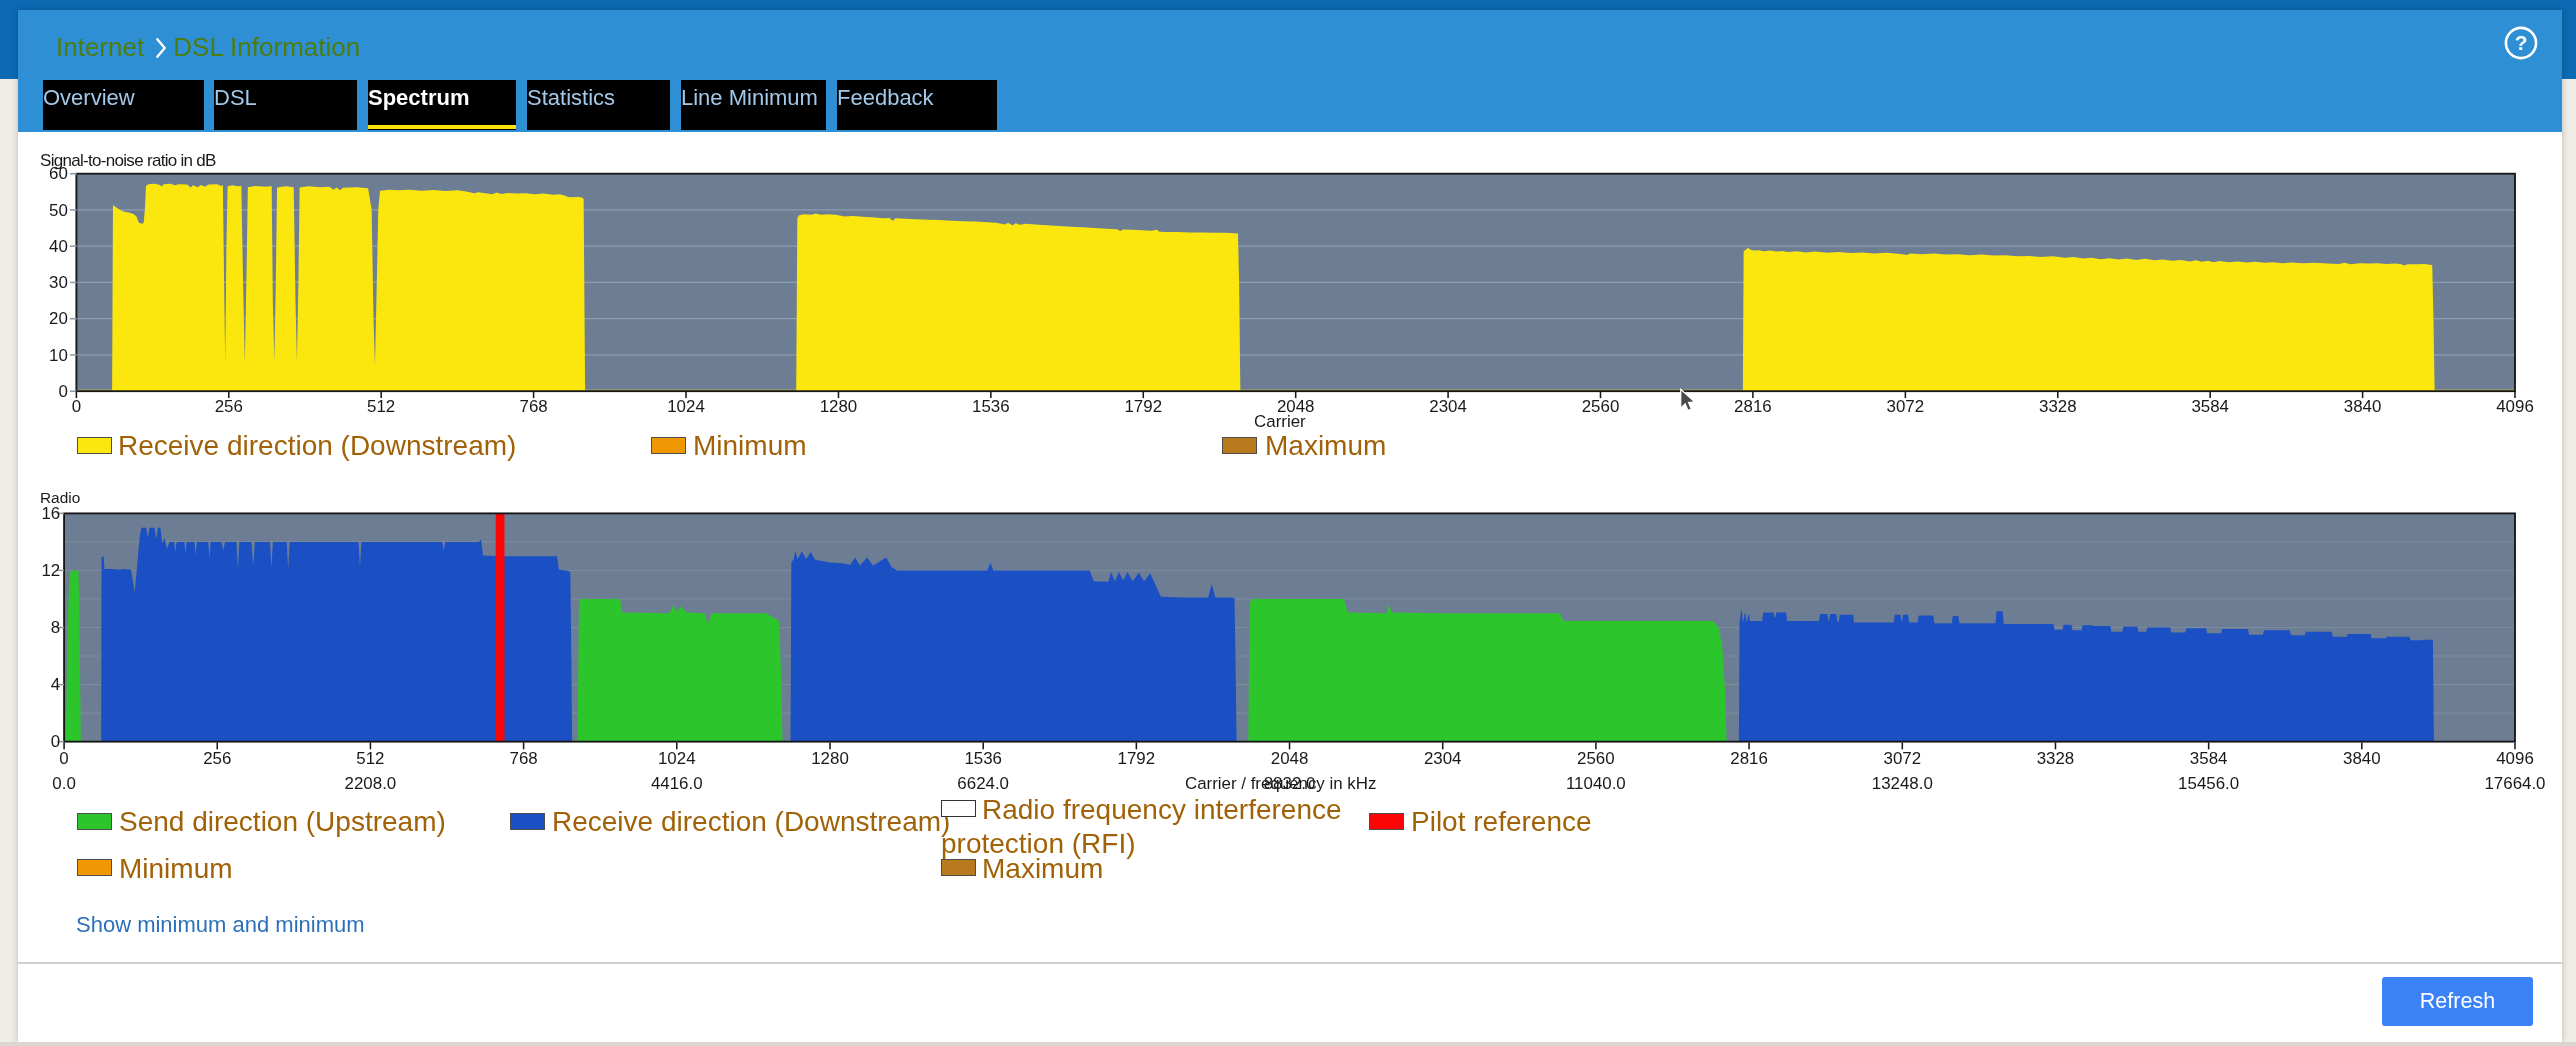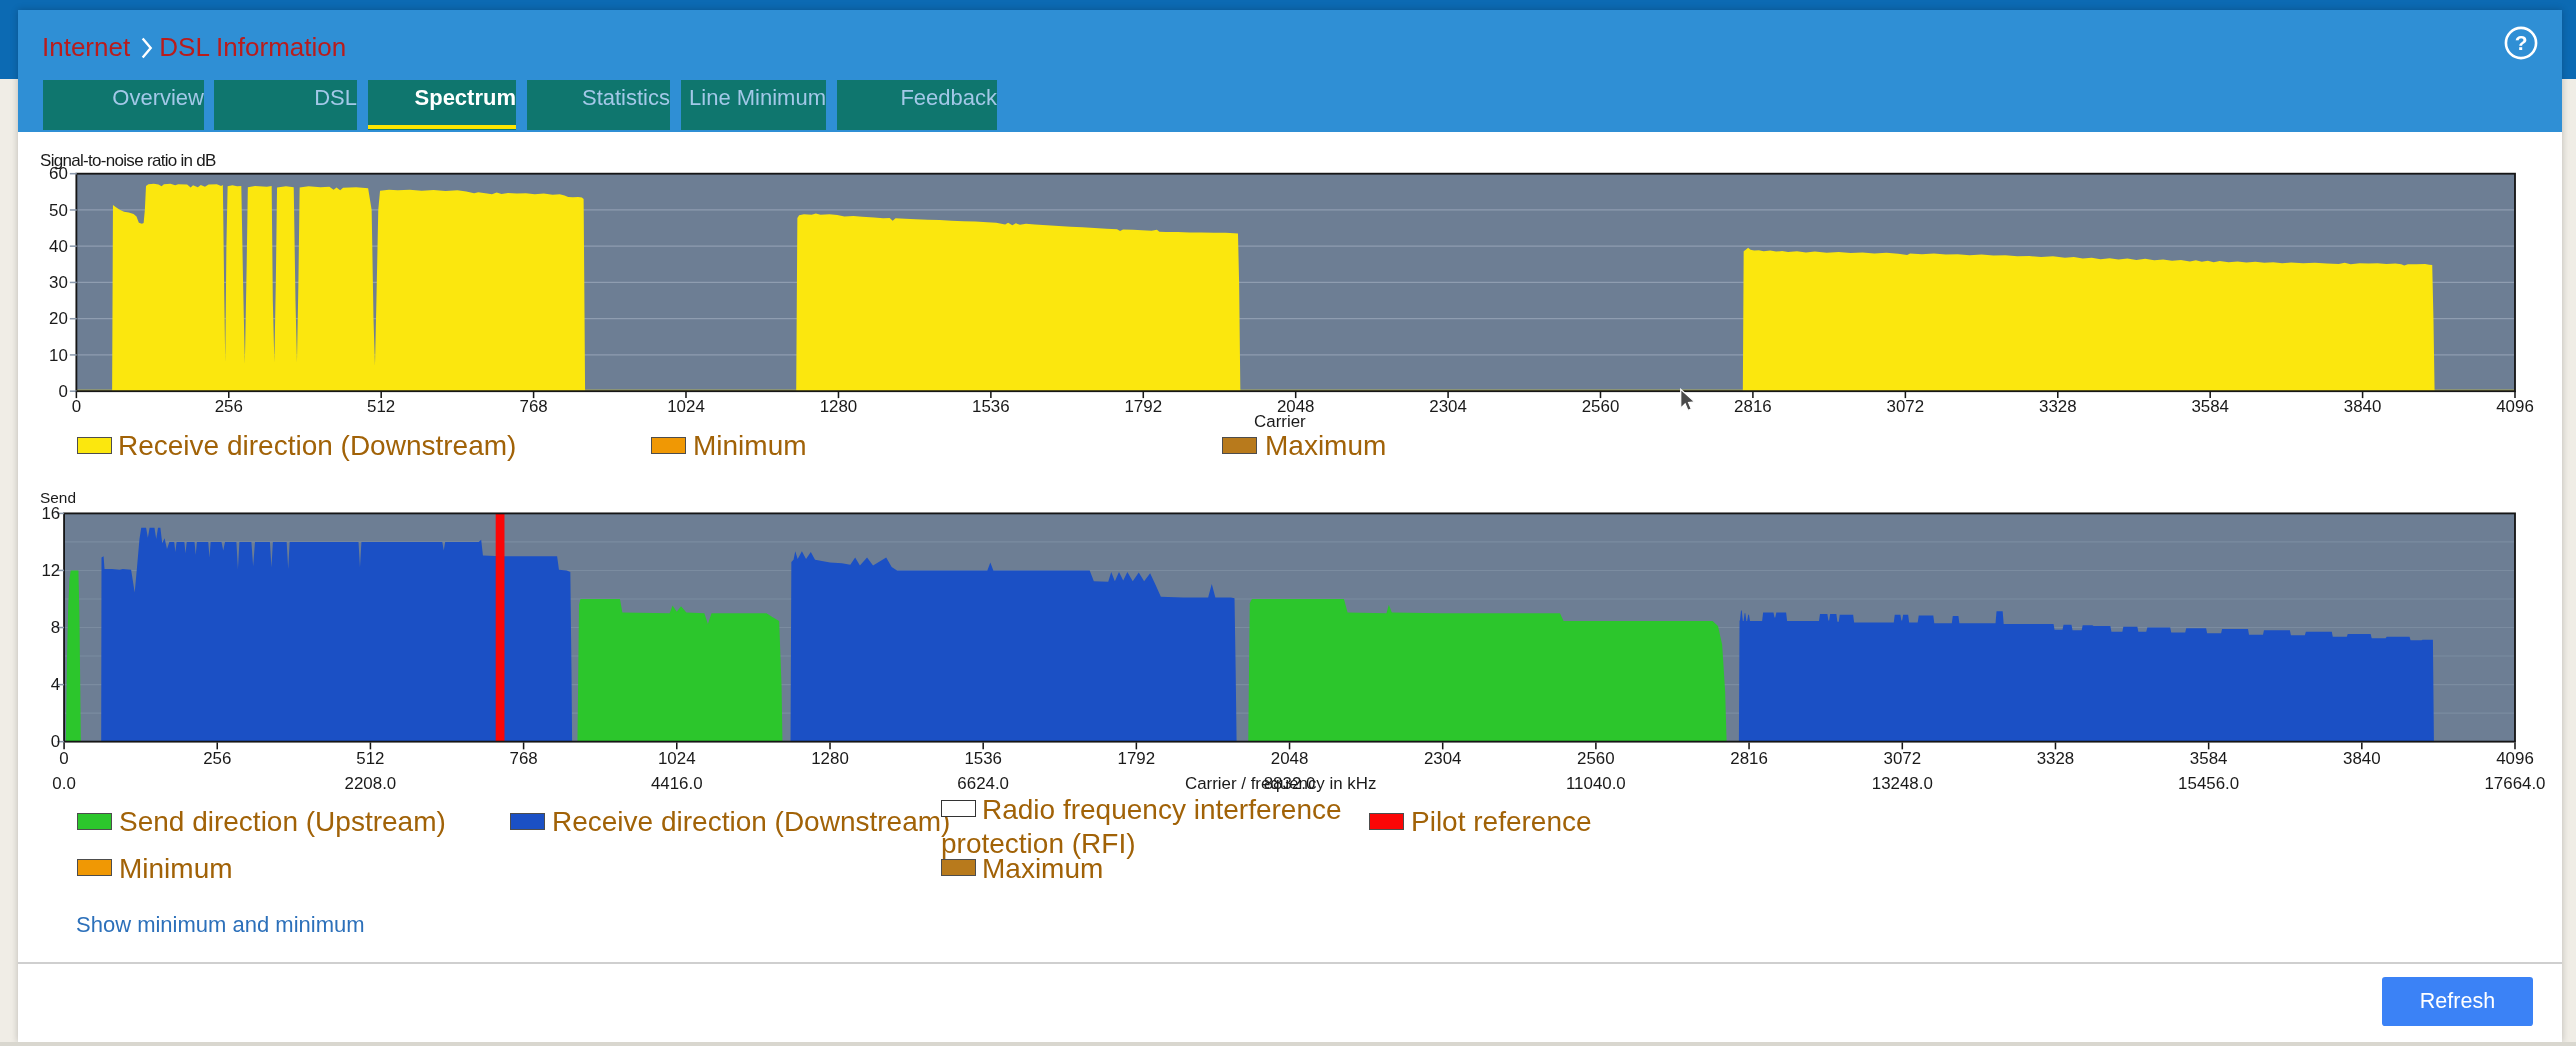--- a/index.html
+++ b/index.html
@@ -1,21 +1,21 @@
 <!DOCTYPE html>
 <html style="font-size:12.3px"><head><meta charset="utf-8"><title>DSL Information</title>
 <style>
 html,body{margin:0;padding:0}
 body{width:2576px;height:1046px;background:#f0ede6;font-family:"Liberation Sans",sans-serif;position:relative;overflow:hidden}
 .abs{position:absolute}
 .topband{left:0;top:0;width:2576px;height:79px;background:#0c6ab3}
 .panel{left:17.7px;top:10px;width:2544px;height:1032px;background:#fff;box-shadow:0 0 7px rgba(0,0,0,.22)}
 .hdr{left:17.7px;top:10px;width:2544px;height:122px;background:#2f8fd5}
-.crumb{left:42px;top:34px;font-size:26px;line-height:26px;color:#b91c1c}
-.tab{position:absolute;top:80px;height:50px;background:#0f766e;color:#a3c8e8;font-size:22px;text-align:right;line-height:35px}
+.crumb{left:56px;top:34px;font-size:26px;line-height:26px;color:#4d7c0f}
+.tab{position:absolute;top:80px;height:50px;background:#000000;color:#a3c8e8;font-size:22px;text-align:left;line-height:35px}
 .tab.act{color:#fff;font-weight:bold}
 .tabbar{position:absolute;top:125px;height:3.8px;background:#ffe500}
 .h1{left:40px;top:151px;font-size:17px;letter-spacing:-0.7px;color:#1a1a1a}
 .h2{left:40px;top:489px;font-size:15.4px;color:#1a1a1a}
 .sw{position:absolute;width:33px;height:15.4px;border:1.2px solid #4d4d4d}
 .lt{position:absolute;font-size:28px;line-height:26px;color:#a16207}
 .link{left:76px;top:912px;font-size:22px;color:#2c70ba}
 .sep{left:17.7px;top:962px;width:2544px;height:1.5px;background:#cfcfcf}
 .btn{left:2382px;top:977px;width:151px;height:49px;background:#3b82f6;border-radius:3.1px;color:#fff;font-size:21.5px;text-align:center;line-height:49px}
 .bstrip{left:0;top:1042px;width:2576px;height:4.6px;background:#d9d7cf}
@@ -32,21 +32,21 @@
     <text x="22" y="31" font-size="27" font-weight="bold" fill="#fff" text-anchor="middle" font-family="Liberation Sans, sans-serif">?</text>
   </svg>
 <div class="tab" style="left:43px;width:161px">Overview</div>
 <div class="tab" style="left:214px;width:143px">DSL</div>
 <div class="tab act" style="left:368px;width:148px">Spectrum</div>
 <div class="tabbar" style="left:368px;width:148px"></div>
 <div class="tab" style="left:527px;width:143px">Statistics</div>
 <div class="tab" style="left:681px;width:145px">Line Minimum</div>
 <div class="tab" style="left:837px;width:160px">Feedback</div>
 <div class="abs h1">Signal-to-noise ratio in dB</div>
-<div class="abs h2">Send</div>
+<div class="abs h2">Radio</div>
 <svg width="2576" height="1046" viewBox="0 0 3351 1361" style="position:absolute;left:0;top:0" font-family="Liberation Sans, sans-serif">
 <rect x="99.0" y="226.0" width="3173.0" height="283.0" fill="#6d7e94"></rect>
 <line x1="100.0" y1="461.8" x2="3271.0" y2="461.8" stroke="#8f9db0" stroke-width="1.6"></line>
 <line x1="100.0" y1="414.7" x2="3271.0" y2="414.7" stroke="#8f9db0" stroke-width="1.6"></line>
 <line x1="100.0" y1="367.5" x2="3271.0" y2="367.5" stroke="#8f9db0" stroke-width="1.6"></line>
 <line x1="100.0" y1="320.3" x2="3271.0" y2="320.3" stroke="#8f9db0" stroke-width="1.6"></line>
 <line x1="100.0" y1="273.2" x2="3271.0" y2="273.2" stroke="#8f9db0" stroke-width="1.6"></line>
 <rect x="99.0" y="506.9" width="3173.0" height="2.1" fill="#fbe70e" opacity="0.5"></rect>
 <polygon points="145.5,509.0 145.5,509.0 146.6,266.6 150.1,269.4 154.8,272.7 161.0,275.5 167.2,276.5 173.4,278.4 177.2,281.7 180.3,289.7 184.2,291.1 186.5,290.1 188.1,273.2 189.6,242.0 192.7,239.7 199.7,239.2 205.9,240.1 209.8,242.5 212.9,239.7 221.4,239.2 227.6,241.1 231.5,239.7 243.1,240.1 247.7,243.9 250.8,241.1 257.0,243.5 260.9,240.6 266.3,243.0 271.0,240.1 281.8,239.7 287.2,242.0 289.6,240.6 291.5,391.1 292.7,471.3 294.2,320.3 295.8,242.5 302.0,241.1 308.2,242.5 313.6,242.0 315.9,367.5 318.2,473.6 320.6,343.9 322.1,243.5 331.4,242.0 346.9,243.0 353.1,242.0 354.6,391.1 356.6,471.3 358.5,367.5 360.1,243.9 371.7,242.5 381.8,243.5 384.1,391.1 386.0,471.3 387.9,367.5 389.5,243.9 401.1,242.5 416.6,243.5 428.2,243.0 433.7,246.8 437.5,243.9 442.2,247.7 446.0,244.4 463.1,243.5 478.6,244.9 483.2,273.2 485.6,414.7 487.5,476.0 489.4,391.1 491.8,273.2 494.1,248.2 505.7,246.8 517.3,247.7 532.8,246.8 548.3,248.2 563.8,247.2 579.3,248.6 594.8,247.7 606.4,249.1 616.5,251.5 621.9,250.1 633.5,251.9 639.7,252.9 645.9,250.5 652.1,252.4 660.6,251.0 672.2,251.9 683.9,251.5 695.5,252.9 707.1,251.9 718.7,253.4 728.0,252.9 734.2,254.3 738.9,256.2 745.1,256.7 752.0,256.2 756.7,257.1 759.0,259.0 760.2,414.7 760.9,509.0 760.9,509.0" fill="#fbe70e"></polygon>
 <polygon points="1035.6,509.0 1035.6,509.0 1037.1,283.5 1039.4,280.2 1045.6,278.8 1055.7,279.3 1061.1,277.9 1067.3,279.3 1078.9,278.8 1089.0,279.8 1098.3,281.7 1109.9,281.2 1121.5,282.1 1137.0,283.1 1148.7,284.0 1157.2,283.5 1161.1,287.3 1164.9,284.0 1177.3,284.5 1191.3,285.4 1206.8,285.9 1222.3,286.4 1237.7,287.3 1253.2,287.8 1268.7,288.3 1284.2,289.2 1295.8,289.7 1307.5,292.0 1311.3,289.7 1316.8,293.0 1321.4,290.6 1326.8,292.5 1334.6,291.1 1346.2,292.0 1361.7,293.0 1377.2,293.9 1392.7,294.9 1408.2,295.8 1423.7,296.8 1439.2,297.7 1453.1,298.2 1457.0,300.5 1460.8,298.6 1474.0,299.1 1485.6,299.6 1498.0,300.1 1505.0,299.1 1508.1,301.5 1516.6,301.9 1532.1,301.9 1547.6,302.4 1563.1,302.4 1578.6,302.9 1594.1,302.9 1605.7,303.4 1610.4,303.8 1611.9,367.5 1613.5,509.0 1613.5,509.0" fill="#fbe70e"></polygon>

